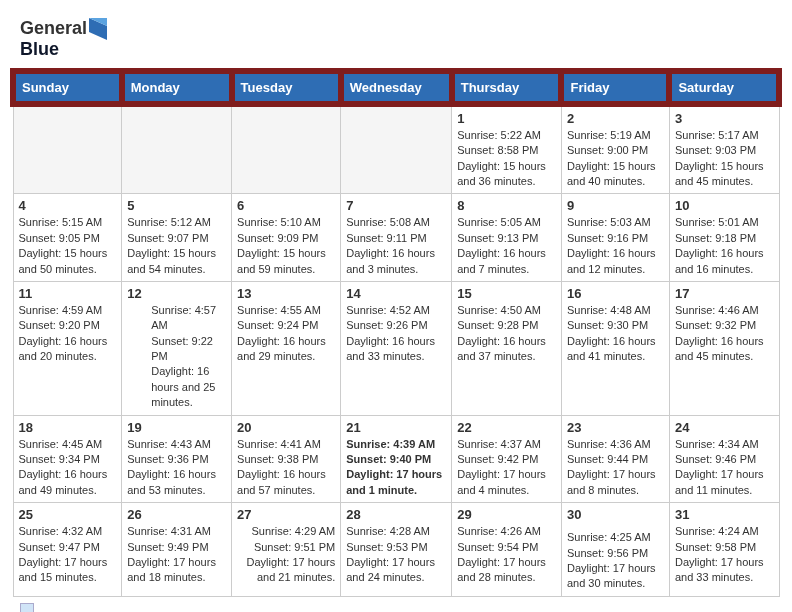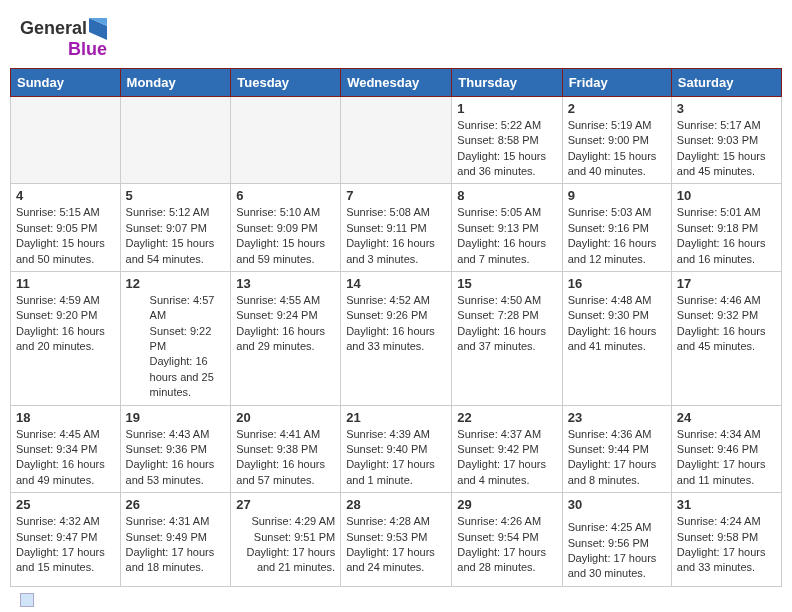--- a/index.html
+++ b/index.html
@@ -12,29 +12,28 @@
     }
     .header {
       display: flex;
       justify-content: space-between;
       align-items: flex-start;
       padding: 8px 10px 4px 10px;
     }
     .logo {
       display: flex;
       align-items: center;
-      text-align: right;
     }
     .logo-text {
       font-size: 18px;
       font-weight: bold;
       line-height: 1.1;
     }
     .logo-general { color: #333; }
-    .logo-blue { color: #a21caf; }
+    .logo-blue { color: #0f172a; }
     .logo-icon {
       width: 18px;
       height: 22px;
       margin-left: 2px;
       margin-right: 0;
     }
     .title-block {
       text-align: right;
     }
     .calendar-title {
@@ -50,21 +49,21 @@
       width: 100%;
       border-collapse: collapse;
       margin-top: 4px;
     }
     .calendar th {
       background: #2e6db4;
       color: #fff;
       text-align: left;
       padding: 6px 6px;
       font-size: 13px;
-      border: 1px solid #7f1d1d;
+      border: 6px solid #7f1d1d;
     }
     .calendar td {
       border: 1px solid #ccc;
       vertical-align: top;
       padding: 4px 5px;
       width: 113px;
       min-height: 80px;
       background: #fff;
       font-size: 11px;
       color: #333;
@@ -223,21 +222,21 @@
         </td>
         <td>
           <span class="day-number">14</span>
           <div class="day-info" style="white-space: pre-line;">Sunrise: 4:52 AM
 Sunset: 9:26 PM
 Daylight: 16 hours and 33 minutes.</div>
         </td>
         <td>
           <span class="day-number">15</span>
           <div class="day-info" style="white-space: pre-line;">Sunrise: 4:50 AM
-Sunset: 7:28 PM
+Sunset: 9:28 PM
 Daylight: 16 hours and 37 minutes.</div>
         </td>
         <td>
           <span class="day-number">16</span>
           <div class="day-info" style="white-space: pre-line;">Sunrise: 4:48 AM
 Sunset: 9:30 PM
 Daylight: 16 hours and 41 minutes.</div>
         </td>
         <td>
           <span class="day-number">17</span>
@@ -260,21 +259,21 @@
 Daylight: 16 hours and 53 minutes.</div>
         </td>
         <td>
           <span class="day-number">20</span>
           <div class="day-info" style="white-space: pre-line;">Sunrise: 4:41 AM
 Sunset: 9:38 PM
 Daylight: 16 hours and 57 minutes.</div>
         </td>
         <td>
           <span class="day-number">21</span>
-          <div class="day-info" style="white-space: pre-line;">Sunrise: 4:39 AM
+          <div class="day-info" style="white-space: pre-line; font-weight: bold;">Sunrise: 4:39 AM
 Sunset: 9:40 PM
 Daylight: 17 hours and 1 minute.</div>
         </td>
         <td>
           <span class="day-number">22</span>
           <div class="day-info" style="white-space: pre-line;">Sunrise: 4:37 AM
 Sunset: 9:42 PM
 Daylight: 17 hours and 4 minutes.</div>
         </td>
         <td>

